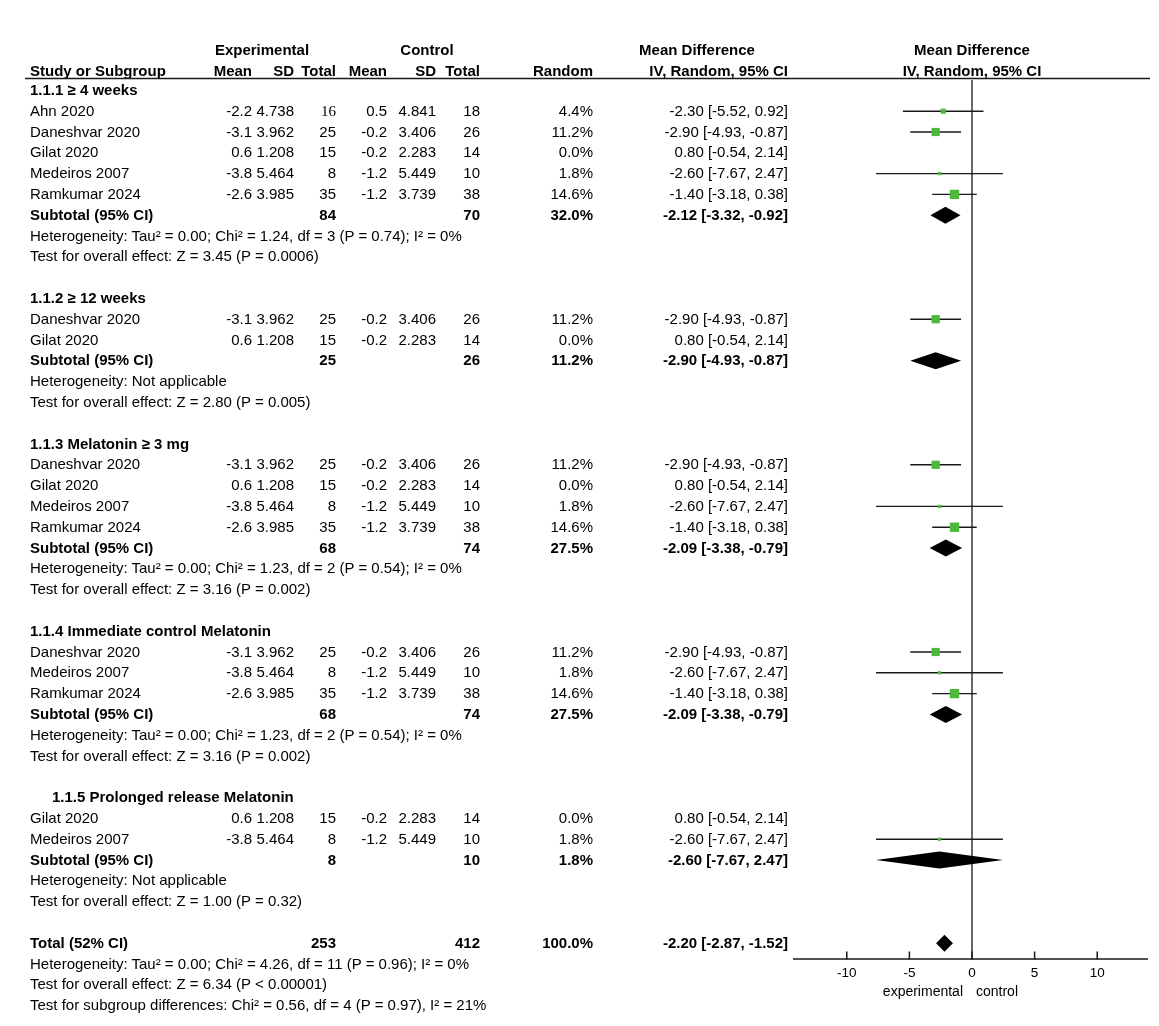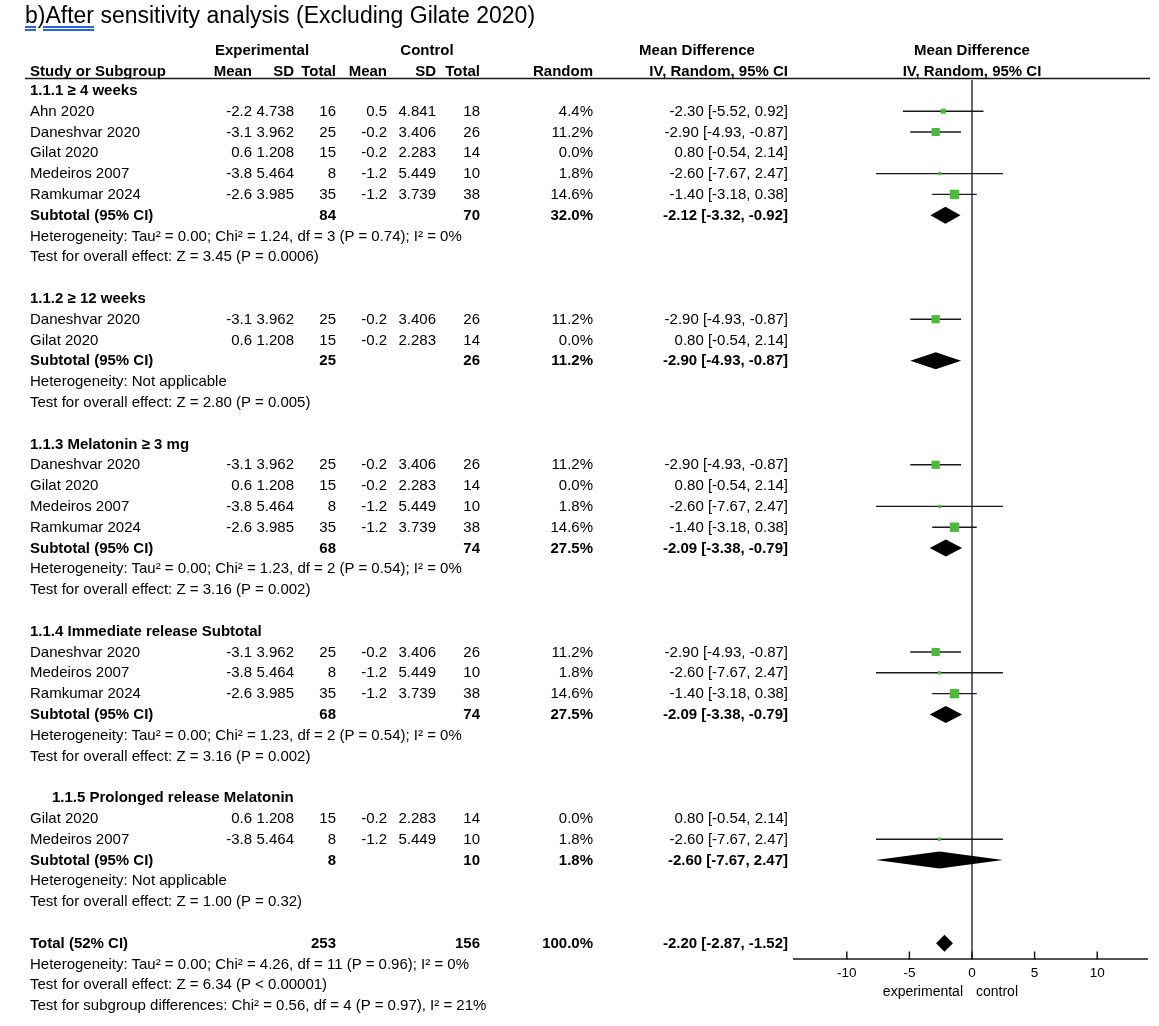--- a/index.html
+++ b/index.html
@@ -25,21 +25,20 @@
   #h-sd2{top:62px;left:381px;width:55px;text-align:right;}
   #h-tot2{top:62px;left:430px;width:50px;text-align:right;}
   #h-weight{top:62px;left:533px;width:60px;text-align:right;}
   #h-ci1{top:62px;left:603px;width:185px;text-align:right;}
   #h-ci2{top:62px;left:872px;width:200px;text-align:center;}
 </style>
 </head>
 <body>
 
 <div id="fig">
-  <div id="title"><span id="title-u" class="u2" style="text-decoration-color: rgb(46, 100, 217);">b)After</span><span> sensitivity analysis (Excluding Gilate 2020)</span></div>
 
   <div class="hdr" id="h-exp">Experimental</div>
   <div class="hdr" id="h-ctl">Control</div>
   <div class="hdr" id="h-md1">Mean Difference</div>
   <div class="hdr" id="h-md2">Mean Difference</div>
   <div class="hdr" id="h-study">Study or Subgroup</div>
   <div class="hdr" id="h-mean1">Mean</div>
   <div class="hdr" id="h-sd1">SD</div>
   <div class="hdr" id="h-tot1">Total</div>
   <div class="hdr" id="h-mean2">Mean</div>
@@ -97,21 +96,21 @@
       <polygon points="936.0676,943.1999999999992 944.456,934.6999999999992 952.9696,943.1999999999992 944.456,951.6999999999992" fill="#000000"></polygon>
     </svg>
   <div id="rows">
       <div class="row" style="top: 80px;">
         <div class="cell b" style="left: 30px;">1.1.1 ≥ 4 weeks</div>
       </div>
       <div class="row" style="top: 100.8px;">
         <div class="cell" style="left: 30px;">Ahn 2020</div>
         <div class="cell rt" style="left: 192px; width: 60px;">-2.2</div>
         <div class="cell rt" style="left: 239px; width: 55px;">4.738</div>
-        <div class="cell rt" style="left: 286px; width: 50px;">16</div>
+        <div class="cell rt" style="left: 286px; width: 50px; font-family: Liberation Serif, serif;">16</div>
         <div class="cell rt" style="left: 327px; width: 60px;">0.5</div>
         <div class="cell rt" style="left: 381px; width: 55px;">4.841</div>
         <div class="cell rt" style="left: 430px; width: 50px;">18</div>
         <div class="cell rt" style="left: 533px; width: 60px;">4.4%</div>
         <div class="cell rt" style="left: 603px; width: 185px;">-2.30 [-5.52, 0.92]</div>
       </div>
       <div class="row" style="top: 121.6px;">
         <div class="cell" style="left: 30px;">Daneshvar 2020</div>
         <div class="cell rt" style="left: 192px; width: 60px;">-3.1</div>
         <div class="cell rt" style="left: 239px; width: 55px;">3.962</div>
@@ -260,21 +259,21 @@
         <div class="cell rt b" style="left: 533px; width: 60px;">27.5%</div>
         <div class="cell rt b" style="left: 603px; width: 185px;">-2.09 [-3.38, -0.79]</div>
       </div>
       <div class="row" style="top: 558.4px;">
         <div class="cell" style="left: 30px;">Heterogeneity: Tau² = 0.00; Chi² = 1.23, df = 2 (P = 0.54); I² = 0%</div>
       </div>
       <div class="row" style="top: 579.2px;">
         <div class="cell" style="left: 30px;">Test for overall effect: Z = 3.16 (P = 0.002)</div>
       </div>
       <div class="row" style="top: 620.8px;">
-        <div class="cell b" style="left: 30px;">1.1.4 Immediate release Subtotal</div>
+        <div class="cell b" style="left: 30px;">1.1.4 Immediate control Melatonin</div>
       </div>
       <div class="row" style="top: 641.6px;">
         <div class="cell" style="left: 30px;">Daneshvar 2020</div>
         <div class="cell rt" style="left: 192px; width: 60px;">-3.1</div>
         <div class="cell rt" style="left: 239px; width: 55px;">3.962</div>
         <div class="cell rt" style="left: 286px; width: 50px;">25</div>
         <div class="cell rt" style="left: 327px; width: 60px;">-0.2</div>
         <div class="cell rt" style="left: 381px; width: 55px;">3.406</div>
         <div class="cell rt" style="left: 430px; width: 50px;">26</div>
         <div class="cell rt" style="left: 533px; width: 60px;">11.2%</div>
@@ -349,21 +348,21 @@
       </div>
       <div class="row" style="top: 870.4px;">
         <div class="cell" style="left: 30px;">Heterogeneity: Not applicable</div>
       </div>
       <div class="row" style="top: 891.2px;">
         <div class="cell" style="left: 30px;">Test for overall effect: Z = 1.00 (P = 0.32)</div>
       </div>
       <div class="row" style="top: 932.8px;">
         <div class="cell b" style="left: 30px;">Total (52% CI)</div>
         <div class="cell rt b" style="left: 286px; width: 50px;">253</div>
-        <div class="cell rt b" style="left: 430px; width: 50px;">156</div>
+        <div class="cell rt b" style="left: 430px; width: 50px;">412</div>
         <div class="cell rt b" style="left: 533px; width: 60px; text-align: right;">100.0%</div>
         <div class="cell rt b" style="left: 603px; width: 185px;">-2.20 [-2.87, -1.52]</div>
       </div>
       <div class="row" style="top: 953.6px;">
         <div class="cell" style="left: 30px;">Heterogeneity: Tau² = 0.00; Chi² = 4.26, df = 11 (P = 0.96); I² = 0%</div>
       </div>
       <div class="row" style="top: 974.4px;">
         <div class="cell" style="left: 30px;">Test for overall effect: Z = 6.34 (P &lt; 0.00001)</div>
       </div>
       <div class="row" style="top: 995.2px;">

